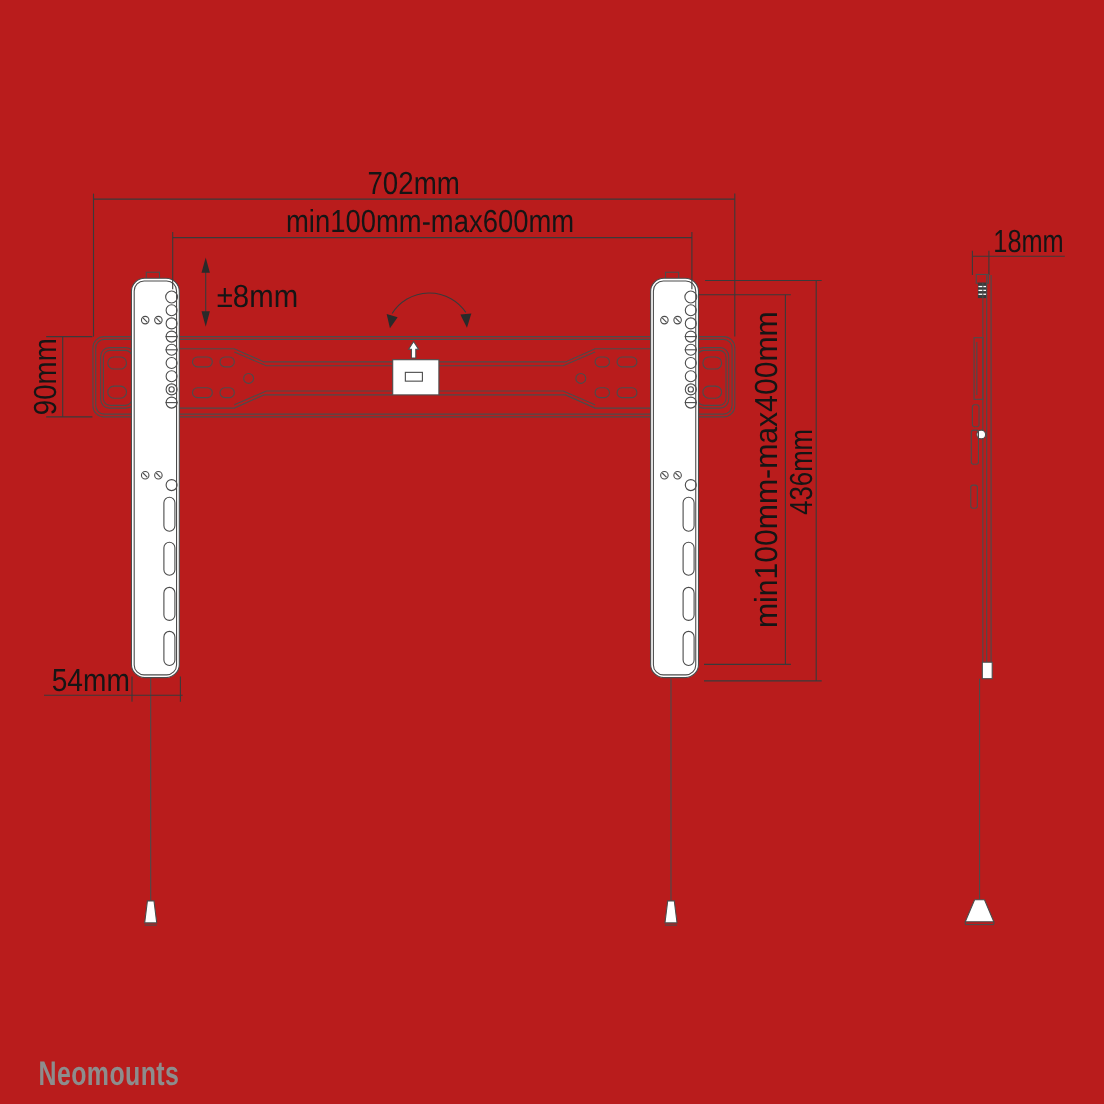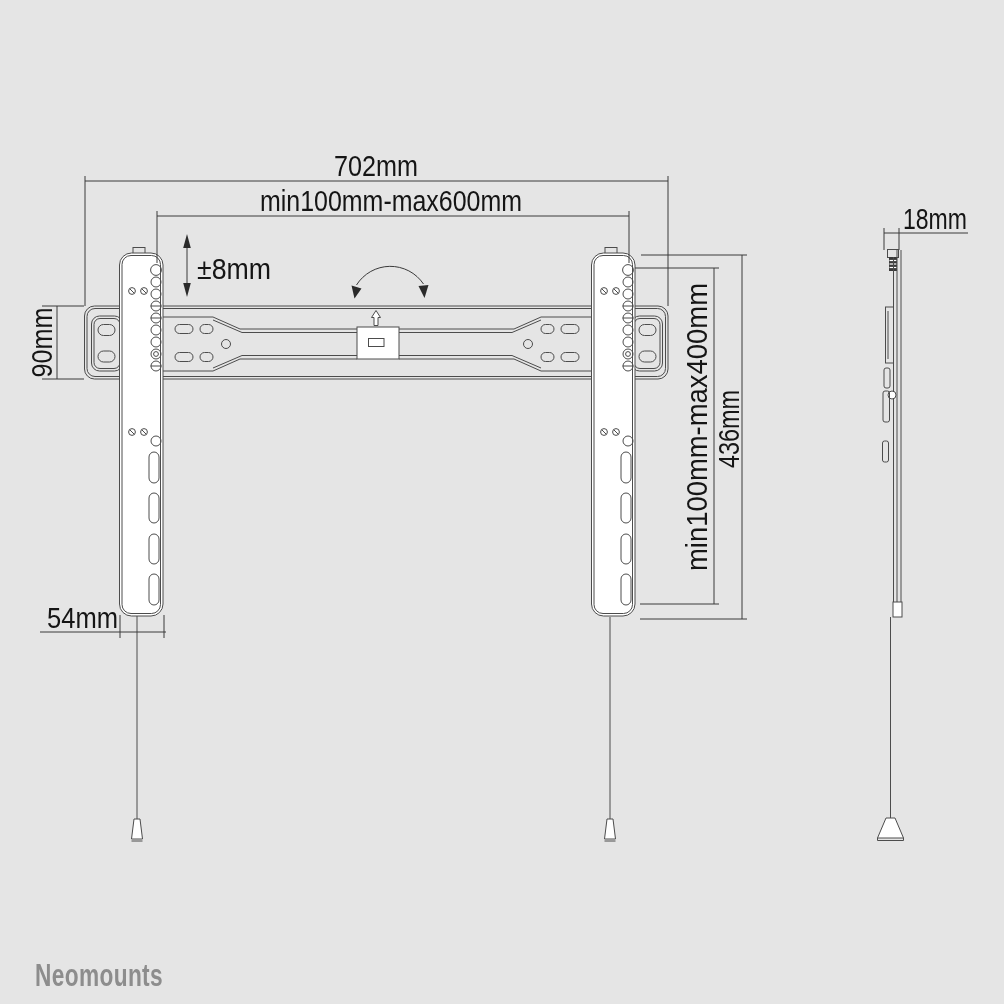--- a/index.html
+++ b/index.html
@@ -1,16 +1,16 @@
 <!DOCTYPE html>
 <html><head>
 <meta charset="utf-8">
 <style>
   html,body{margin:0;padding:0;background:#ffffff;width:1004px;height:1004px;overflow:hidden;}
-  #stage{position:relative;width:1004px;height:1004px;background:#e5e5e5;
+  #stage{position:relative;width:1004px;height:1004px;background:#b91c1c;
          font-family:"Liberation Sans", sans-serif;}
   svg{position:absolute;inset:0;}
   .geo{stroke:#4c4c4c;stroke-width:1;fill:none;}
   .geof{stroke:#4c4c4c;stroke-width:1;fill:#ffffff;}
   .dim{stroke:#3a3a3a;stroke-width:1;fill:none;}
   .dimfill{fill:#2a2a2a;stroke:none;}
   .dimtext{fill:#151515;font-size:29px;font-family:"Liberation Sans",sans-serif;}
   .logo{fill:#8d8d8d;font-size:31px;font-weight:bold;letter-spacing:0.5px;
         font-family:"Liberation Sans",sans-serif;}
   .dark{fill:#3a3a3a;stroke:none;}

